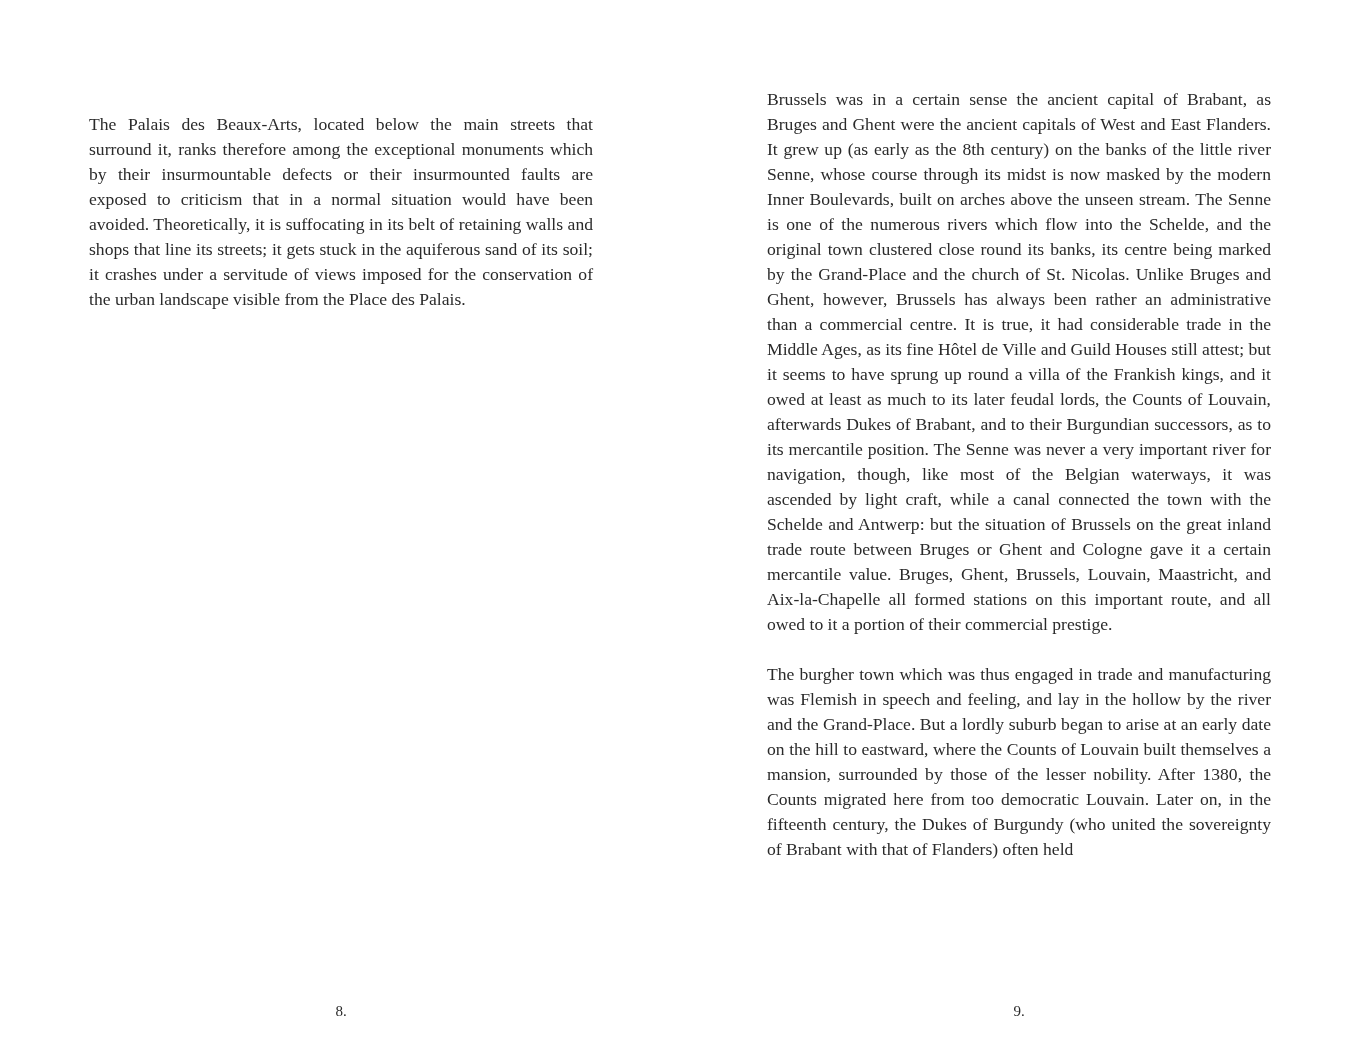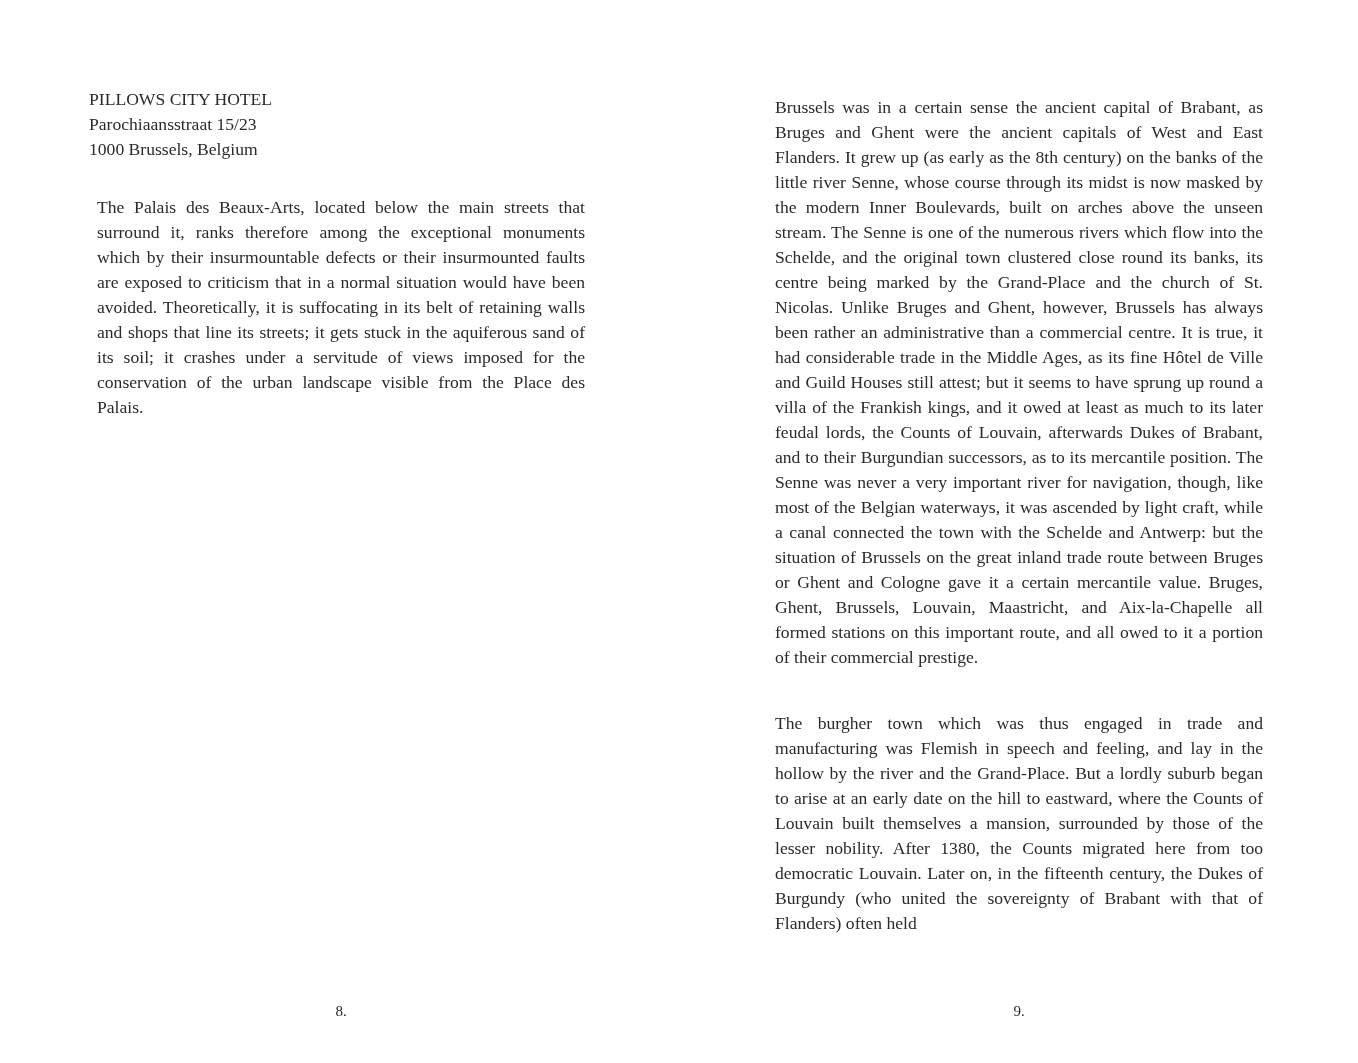--- a/index.html
+++ b/index.html
@@ -28,21 +28,21 @@
       font-size: 17.6px;
       line-height: 25px;
     }
     .left-col  { left: 89px; }
     .right-col { left: 767px; }
     .address-block div {
       text-align: left;
       white-space: nowrap;
     }
     .para {
-      margin: 8px;
+      margin: 0;
       text-align: justify;
       text-justify: inter-word;
     }
     .line-gap {
       height: 25px;
     }
     .page-number {
       position: absolute;
       top: 1002px;
       width: 504px;
@@ -53,25 +53,20 @@
     }
     .pn-left  { left: 89px; }
     .pn-right { left: 767px; }
   </style>
 </head>
 <body>
 
 <div class="spread">
 
   <div class="text-col left-col">
-    <div class="address-block">
-      <div>PILLOWS CITY HOTEL</div>
-      <div>Parochiaansstraat 15/23</div>
-      <div>1000 Brussels, Belgium</div>
-    </div>
     <div class="line-gap"></div>
     <p class="para">The Palais des Beaux-Arts, located below the main streets that surround it, ranks therefore among the exceptional monuments which by their insurmountable defects or their insurmounted faults are exposed to criticism that in a normal situation would have been avoided. Theoretically, it is suffocating in its belt of retaining walls and shops that line its streets; it gets stuck in the aquiferous sand of its soil; it crashes under a servitude of views imposed for the conservation of the urban landscape visible from the Place des Palais.</p>
   </div>
 
   <div class="text-col right-col">
     <p class="para">Brussels was in a certain sense the ancient capital of Brabant, as Bruges and Ghent were the ancient capitals of West and East Flanders. It grew up (as early as the 8th century) on the banks of the little river Senne, whose course through its midst is now masked by the modern Inner Boulevards, built on arches above the unseen stream. The Senne is one of the numerous rivers which flow into the Schelde, and the original town clustered close round its banks, its centre being marked by the Grand-Place and the church of St. Nicolas. Unlike Bruges and Ghent, however, Brussels has always been rather an administrative than a commercial centre. It is true, it had considerable trade in the Middle Ages, as its fine Hôtel de Ville and Guild Houses still attest; but it seems to have sprung up round a villa of the Frankish kings, and it owed at least as much to its later feudal lords, the Counts of Louvain, afterwards Dukes of Brabant, and to their Burgundian successors, as to its mercantile position. The Senne was never a very important river for navigation, though, like most of the Belgian waterways, it was ascended by light craft, while a canal connected the town with the Schelde and Antwerp: but the situation of Brussels on the great inland trade route between Bruges or Ghent and Cologne gave it a certain mercantile value. Bruges, Ghent, Brussels, Louvain, Maastricht, and Aix-la-Chapelle all formed stations on this important route, and all owed to it a portion of their commercial prestige.</p>
     <div class="line-gap"></div>
     <p class="para">The burgher town which was thus engaged in trade and manufacturing was Flemish in speech and feeling, and lay in the hollow by the river and the Grand-Place. But a lordly suburb began to arise at an early date on the hill to eastward, where the Counts of Louvain built themselves a mansion, surrounded by those of the lesser nobility. After 1380, the Counts migrated here from too democratic Louvain. Later on, in the fifteenth century, the Dukes of Burgundy (who united the sovereignty of Brabant with that of Flanders) often held</p>
   </div>
 

